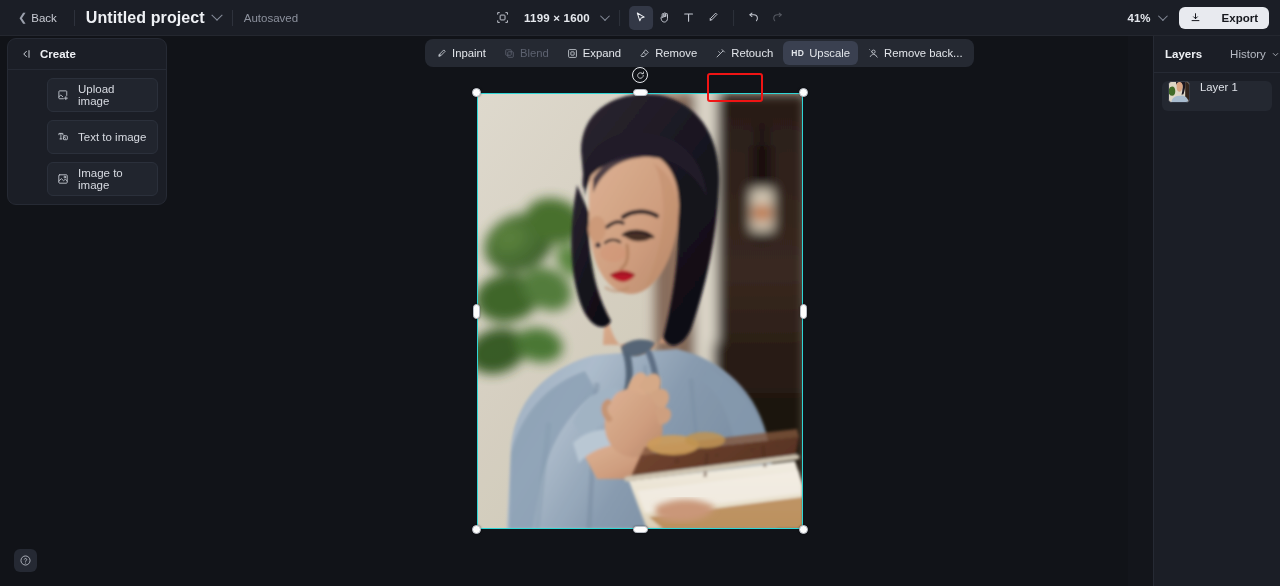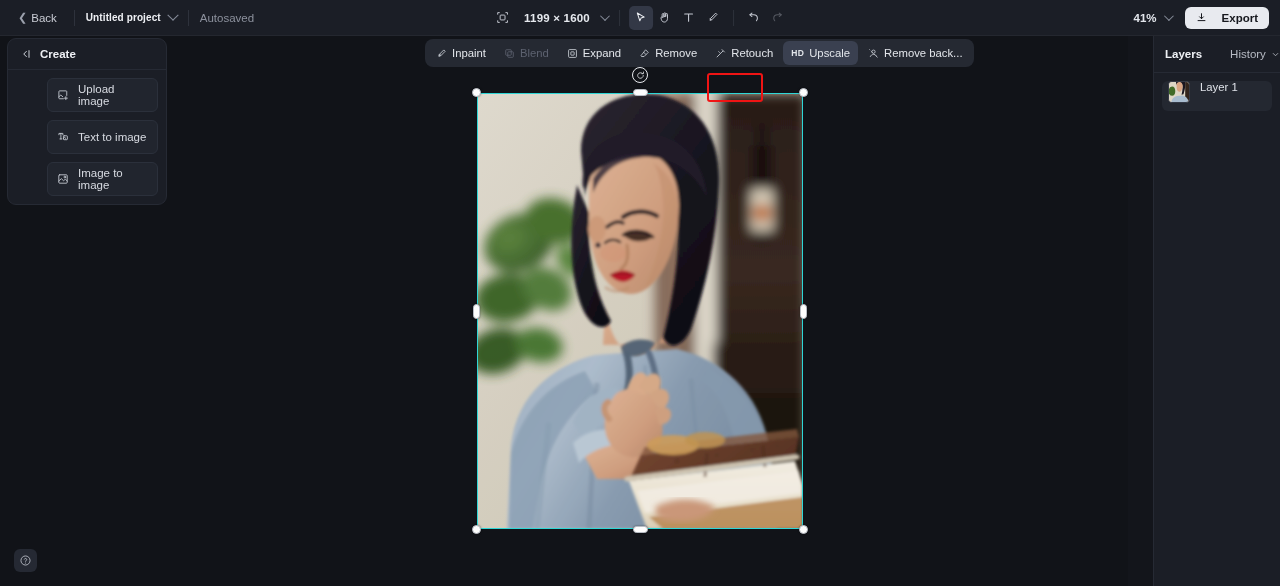--- a/index.html
+++ b/index.html
@@ -22,21 +22,21 @@
   }
   .tb-left { display: flex; align-items: center; padding-left: 12px; gap: 0; }
   .back-btn {
     display: flex; align-items: center; gap: 4px;
     color: #c9ccd4; font-size: 11.5px;
     padding: 4px 6px; border-radius: 5px; cursor: pointer;
   }
   .chev-left { font-size: 11px; color: #9ba0ac; line-height: 1; }
   .tb-div { width: 1px; height: 16px; background: #2e323c; margin: 0 11px; }
   .proj-name {
-    color: #eef0f4; font-size: 10px; font-weight: bold;
+    color: #eef0f4; font-size: 16px; font-weight: bold;
     letter-spacing: .1px;
   }
   .caret {
     display: inline-block; width: 8px; height: 8px;
     border-right: 1.3px solid #868c99; border-bottom: 1.3px solid #868c99;
     transform: rotate(45deg) translate(-2px,-2px);
     margin-left: 8px; cursor: pointer;
   }
   .autosaved { color: #8c919d; font-size: 11.5px; }
 
@@ -61,21 +61,21 @@
     transform: rotate(45deg) translateY(-2px);
     margin: 0 12px 0 7px; cursor: pointer;
   }
 
   .tb-right {
     position: absolute; right: 11px;
     display: flex; align-items: center; gap: 0;
   }
   .zoom-val { color: #e3e6ec; font-size: 11.5px; font-weight: bold; }
   .export-btn {
-    display: flex; gap: 15px;
+    display: flex; gap: 21px;
     background: #e8eaef; color: #15171d;
     font-size: 11.5px; font-weight: bold;
     padding: 5px 11px; border-radius: 6px;
     margin-left: 14px; cursor: pointer;
   }
 
   
   #left-panel {
     position: absolute; top: 38px; left: 7px;
     width: 160px;

